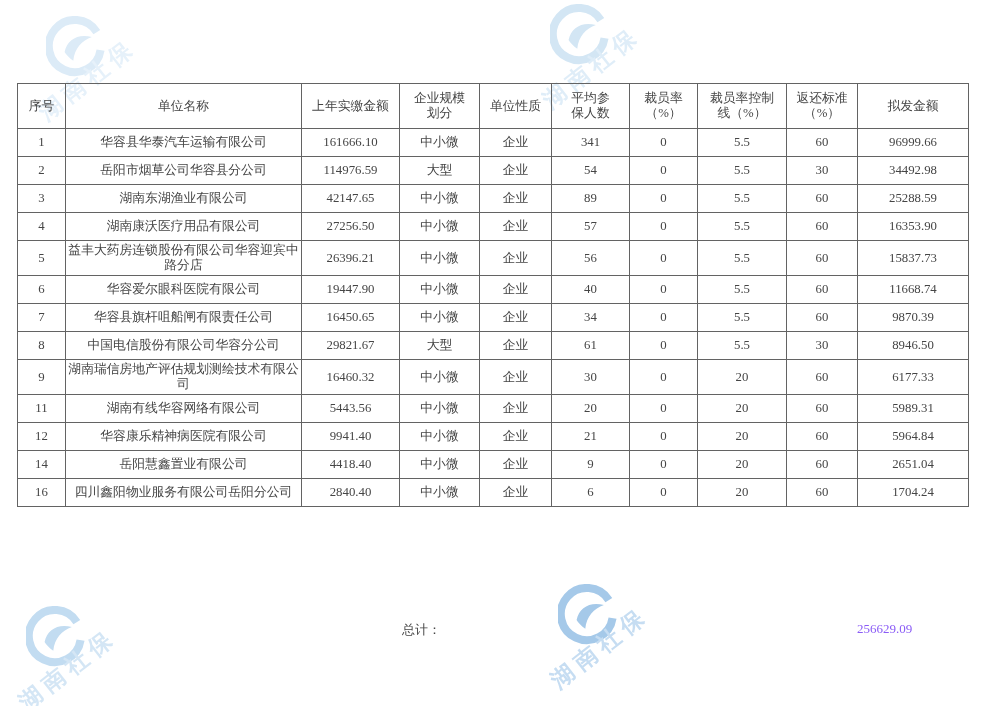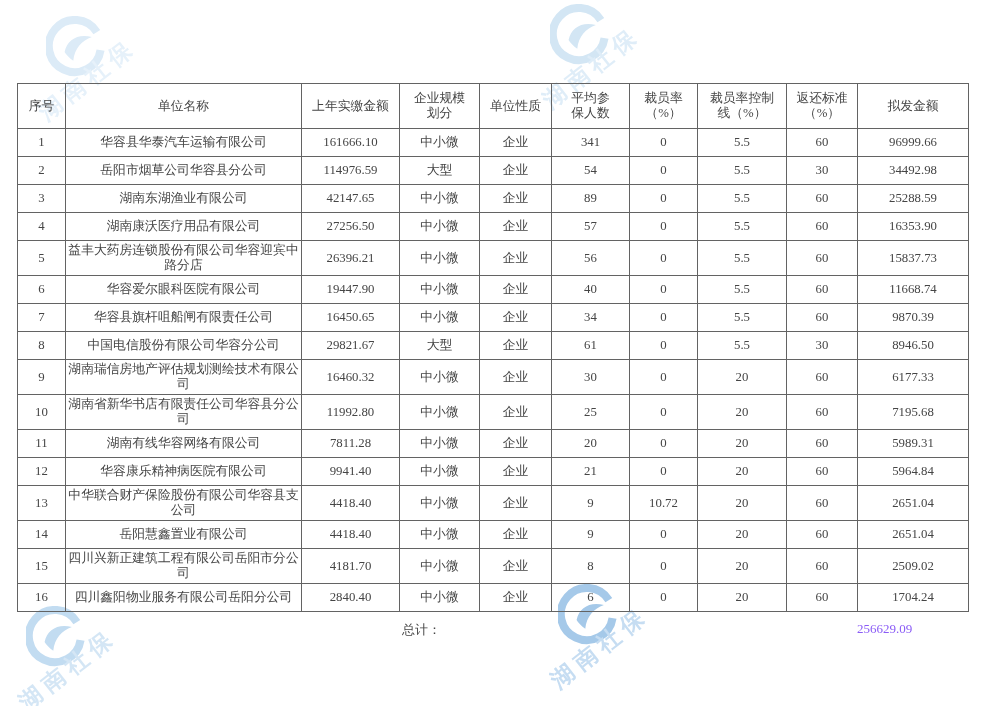--- a/index.html
+++ b/index.html
@@ -219,35 +219,23 @@
           <td>16460.32</td>
           <td>中小微</td>
           <td>企业</td>
           <td>30</td>
           <td>0</td>
           <td>20</td>
           <td>60</td>
           <td>6177.33</td>
         </tr>
         <tr>
-          <td>10</td>
-          <td>湖南省新华书店有限责任公司华容县分公司</td>
-          <td>11992.80</td>
-          <td>中小微</td>
-          <td>企业</td>
-          <td>25</td>
-          <td>0</td>
-          <td>20</td>
-          <td>60</td>
-          <td>7195.68</td>
-        </tr>
-        <tr>
           <td>11</td>
           <td>湖南有线华容网络有限公司</td>
-          <td>7811.28</td>
+          <td>5443.56</td>
           <td>中小微</td>
           <td>企业</td>
           <td>20</td>
           <td>0</td>
           <td>20</td>
           <td>60</td>
           <td>5989.31</td>
         </tr>
         <tr>
           <td>12</td>
@@ -255,56 +243,32 @@
           <td>9941.40</td>
           <td>中小微</td>
           <td>企业</td>
           <td>21</td>
           <td>0</td>
           <td>20</td>
           <td>60</td>
           <td>5964.84</td>
         </tr>
         <tr>
-          <td>13</td>
-          <td>中华联合财产保险股份有限公司华容县支公司</td>
-          <td>4418.40</td>
-          <td>中小微</td>
-          <td>企业</td>
-          <td>9</td>
-          <td>10.72</td>
-          <td>20</td>
-          <td>60</td>
-          <td>2651.04</td>
-        </tr>
-        <tr>
           <td>14</td>
           <td>岳阳慧鑫置业有限公司</td>
           <td>4418.40</td>
           <td>中小微</td>
           <td>企业</td>
           <td>9</td>
           <td>0</td>
           <td>20</td>
           <td>60</td>
           <td>2651.04</td>
         </tr>
         <tr>
-          <td>15</td>
-          <td>四川兴新正建筑工程有限公司岳阳市分公司</td>
-          <td>4181.70</td>
-          <td>中小微</td>
-          <td>企业</td>
-          <td>8</td>
-          <td>0</td>
-          <td>20</td>
-          <td>60</td>
-          <td>2509.02</td>
-        </tr>
-        <tr>
           <td>16</td>
           <td>四川鑫阳物业服务有限公司岳阳分公司</td>
           <td>2840.40</td>
           <td>中小微</td>
           <td>企业</td>
           <td>6</td>
           <td>0</td>
           <td>20</td>
           <td>60</td>
           <td>1704.24</td>

